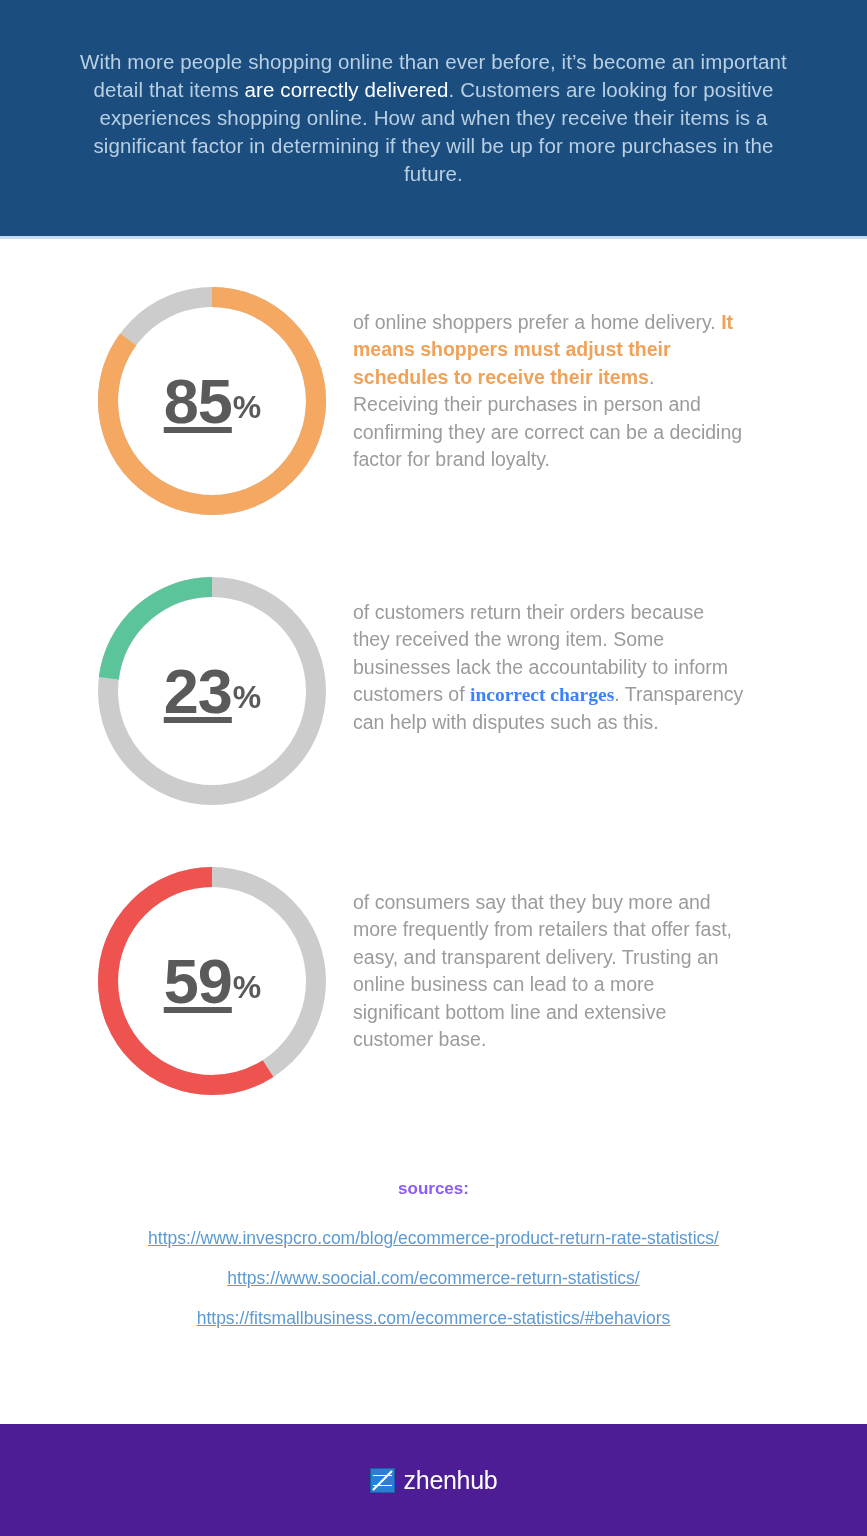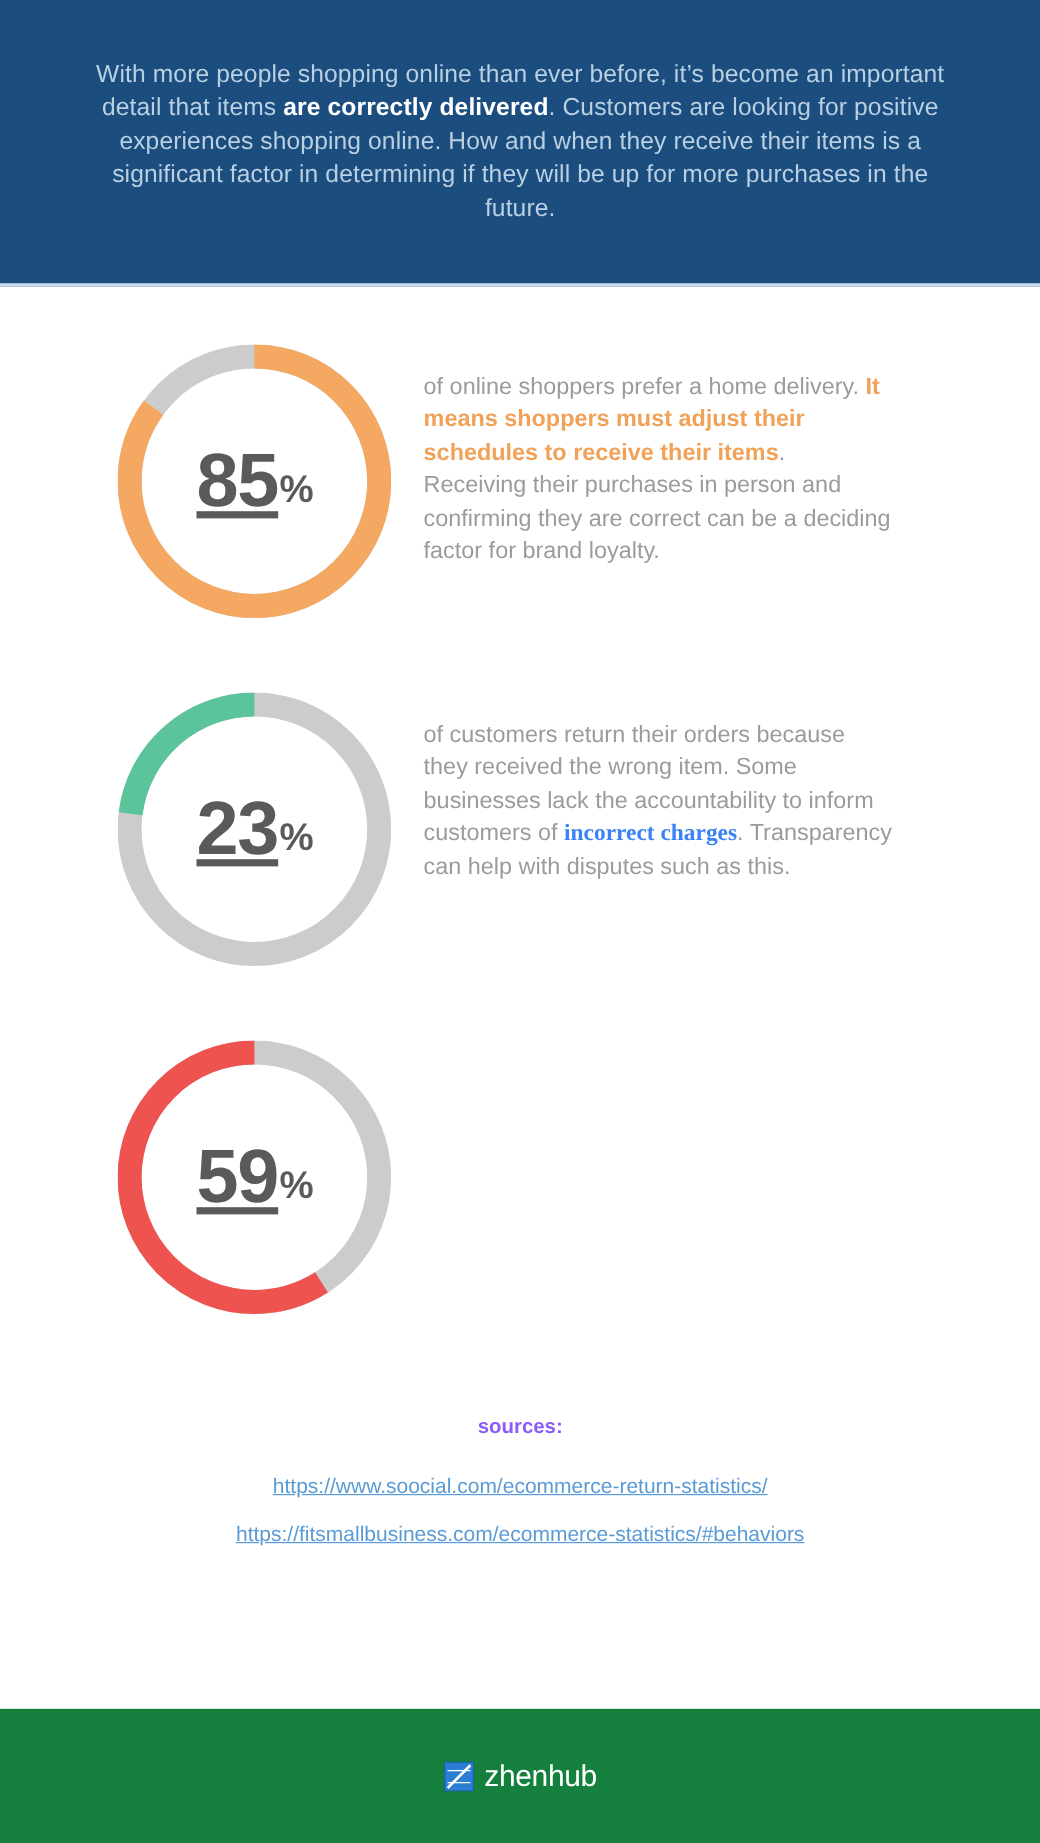--- a/index.html
+++ b/index.html
@@ -22,21 +22,21 @@
     border-bottom:3px solid #c8ddf0;
   }
   .header-text {
     width:726px;
     text-align:center;
     font-size:20.5px;
     line-height:28px;
     color:#b9cfe2;
     letter-spacing:0.1px;
   }
-  .header-text b { color:#ffffff; font-weight:bold; }
+  .header-text b { color:#ffffff; font-weight:normal; }
 
   
   .stats { padding-top:48px; }
   .stat-row {
     display:flex;
     align-items:flex-start;
     padding-left:98px;
     margin-bottom:62px;
   }
   .donut-wrap {
@@ -101,21 +101,21 @@
     text-decoration:underline;
   }
 
   
   .footer {
     position:absolute;
     left:0;
     bottom:0;
     width:867px;
     height:112px;
-    background:#15803d;
+    background:#4c1d95;
     display:flex;
     align-items:center;
     justify-content:center;
   }
   .logo { display:flex; align-items:center; gap:9px; }
   .logo-mark { width:25px; height:25px; display:block; }
   .logo-word {
     color:#ffffff;
     font-size:25px;
     letter-spacing:-0.3px;
@@ -171,26 +171,30 @@
       <div class="donut-wrap">
         <svg viewBox="0 0 228 228">
           <circle cx="114" cy="114" r="104" fill="none" stroke="#cccccc" stroke-width="20"></circle>
           <circle cx="114" cy="114" r="104" fill="none" stroke="#ef5350" stroke-width="20" stroke-dasharray="385.6 653.5" transform="rotate(-90 114 114) scale(1,-1) translate(0,-228)"></circle>
         </svg>
         <div class="donut-center">
           <span class="donut-num">59</span>
           <span class="donut-pct">%</span>
         </div>
       </div>
+      <div class="stat-text">
+        <span>of consumers say that they buy more and more frequently from retailers that offer fast, easy, and transparent delivery. Trusting an online business can lead to a more significant bottom line and extensive customer base.</span>
+      </div>
     </div>
 
   </div>
 
   <div class="sources">
     <div class="sources-title">sources:</div>
+    <a class="source-link" href="#">https://www.invespcro.com/blog/ecommerce-product-return-rate-statistics/</a>
     <a class="source-link" href="#">https://www.soocial.com/ecommerce-return-statistics/</a>
     <a class="source-link" href="#">https://fitsmallbusiness.com/ecommerce-statistics/#behaviors</a>
   </div>
 
   <div class="footer">
     <div class="logo">
       <svg class="logo-mark" viewBox="0 0 25 25">
         <rect x="0.5" y="0.5" width="24" height="24" fill="#2a7fd4" stroke="#1a5fa8" stroke-width="1"></rect>
         <line x1="3" y1="22" x2="22" y2="3" stroke="#ffffff" stroke-width="2.2"></line>
         <line x1="3" y1="7.5" x2="22" y2="7.5" stroke="#ffffff" stroke-width="1"></line>

